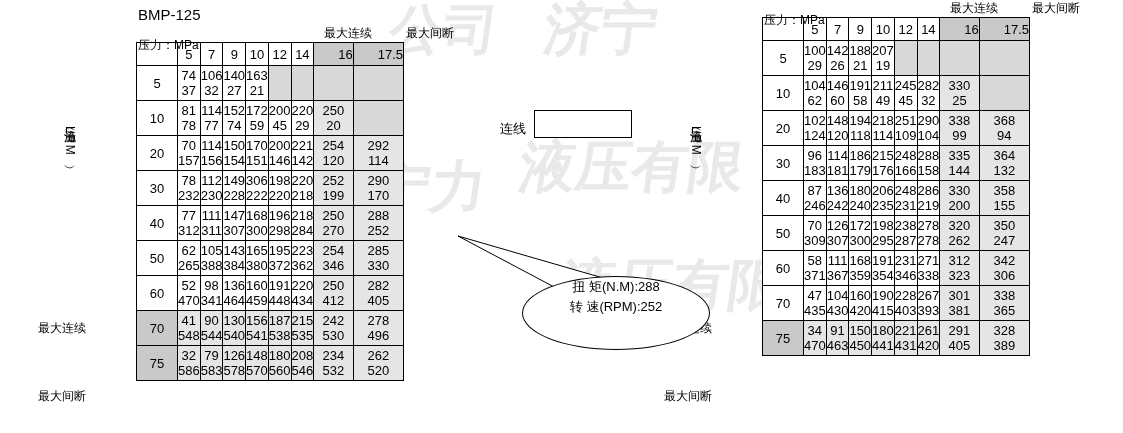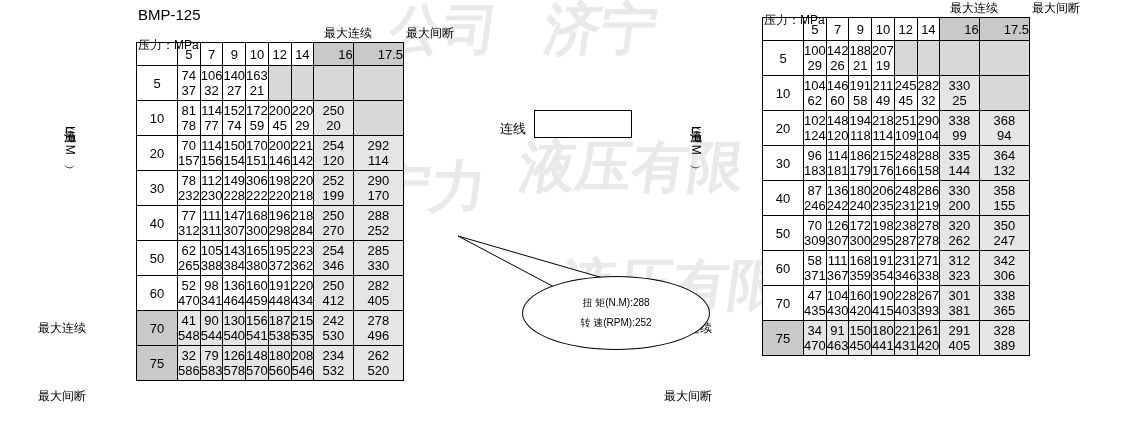--- a/index.html
+++ b/index.html
@@ -93,22 +93,22 @@
     position:absolute;z-index:4;
   }
   .callout-bubble{
     position:absolute;
     left:0;top:0;
     width:186px;height:72px;
     border:1px solid #000;
     border-radius:50%/50%;
     background:#fff;
     display:flex;flex-direction:column;
-    align-items:center;justify-content:center;
-    font-size:10px;line-height:20px;
+    align-items:center;
+    font-size:13px;line-height:20px;
   }
   .callout svg{position:absolute;left:0;top:0;overflow:visible;}
 </style>
 </head>
 <body>
 
 <div class="wm" style="left:390px;top:-6px;font-size:54px;transform:skewX(-8deg);">公司</div>
 <div class="wm" style="left:545px;top:-8px;font-size:56px;transform:skewX(-8deg);">济宁</div>
 <div class="wm" style="left:520px;top:130px;font-size:56px;transform:skewX(-8deg);">液压有限</div>
 <div class="wm" style="left:318px;top:150px;font-size:56px;transform:skewX(-8deg);">济宁力</div>

